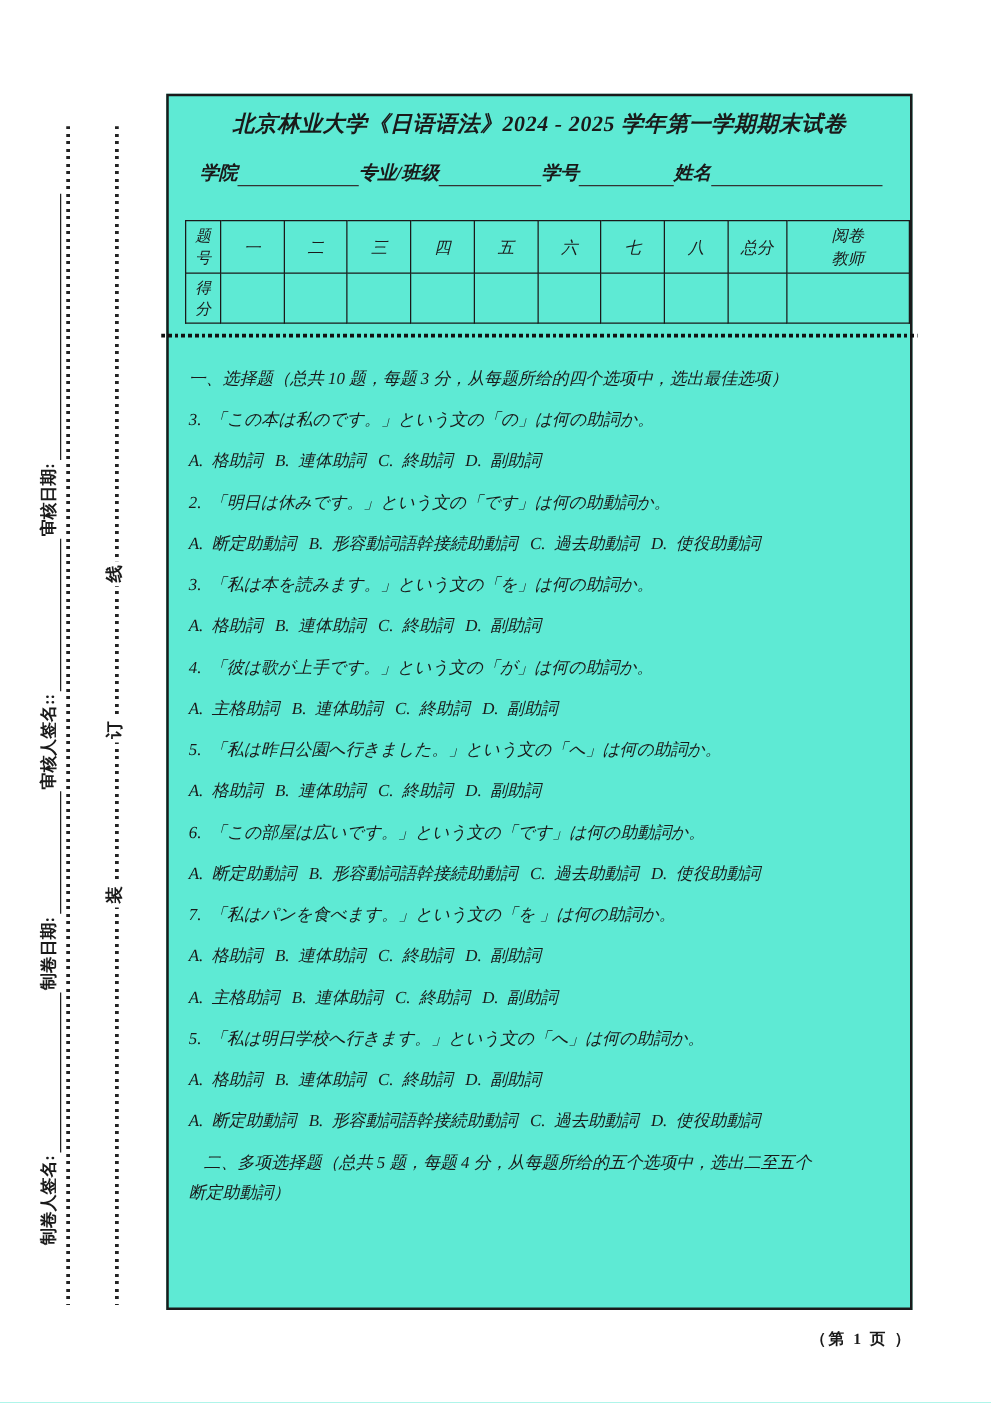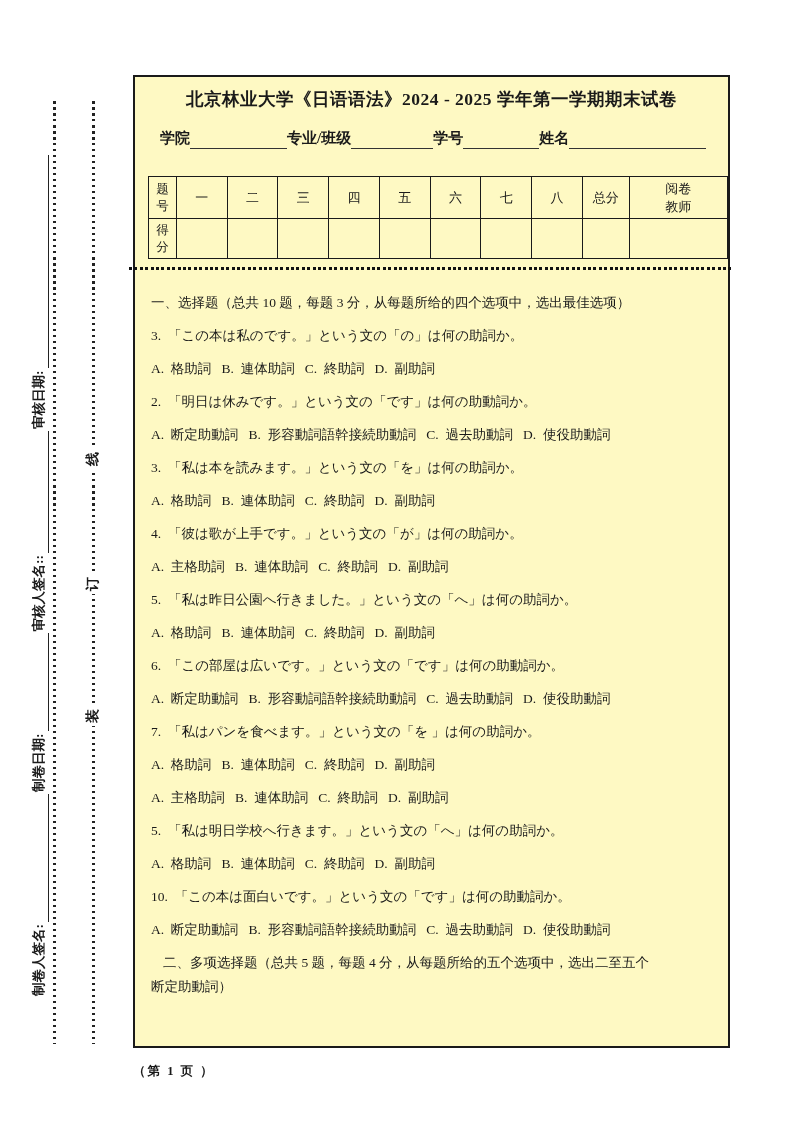--- a/index.html
+++ b/index.html
@@ -53,21 +53,22 @@
   .bc-xian { top: 446px; }
   .bc-ding { top: 571px; }
   .bc-zhuang { top: 703px; }
 
   
   .main-box {
     position: absolute;
     left: 133px; top: 75px;
     width: 597px; height: 973px;
     border: 2px solid #1a1a1a;
-    background: #fef9c3;
+    background: #5eead4;
+    font-style: italic;
   }
   .exam-title {
     margin-top: 10px;
     text-align: center;
     font-size: 17.5px;
     font-weight: bold;
     letter-spacing: 0.5px;
   }
   .form-row {
     position: absolute;
@@ -119,21 +120,21 @@
     line-height: 33px;
     white-space: pre-wrap;
   }
   .section2 p { line-height: 24px; }
   .section2 { margin-top: 5px; }
   .s2-first { text-indent: 12px; }
 
   .page-footer {
     position: absolute;
     left: 133px; width: 597px; top: 1063px;
-    text-align: left;
+    text-align: right;
     font-size: 12.5px;
     font-weight: bold;
     letter-spacing: 2px;
   }
 </style>
 </head>
 <body>
 
 <div class="margin-labels">
   <span class="lbl">制卷人签名:</span>
@@ -216,21 +217,20 @@
     <p>A.  主格助詞   B.  連体助詞   C.  終助詞   D.  副助詞</p>
     <p>5.  「私は昨日公園へ行きました。」という文の「へ」は何の助詞か。</p>
     <p>A.  格助詞   B.  連体助詞   C.  終助詞   D.  副助詞</p>
     <p>6.  「この部屋は広いです。」という文の「です」は何の助動詞か。</p>
     <p>A.  断定助動詞   B.  形容動詞語幹接続助動詞   C.  過去助動詞   D.  使役助動詞</p>
     <p>7.  「私はパンを食べます。」という文の「を 」は何の助詞か。</p>
     <p>A.  格助詞   B.  連体助詞   C.  終助詞   D.  副助詞</p>
     <p>A.  主格助詞   B.  連体助詞   C.  終助詞   D.  副助詞</p>
     <p>5.  「私は明日学校へ行きます。」という文の「へ」は何の助詞か。</p>
     <p>A.  格助詞   B.  連体助詞   C.  終助詞   D.  副助詞</p>
-    <p>10.  「この本は面白いです。」という文の「です」は何の助動詞か。</p>
     <p>A.  断定助動詞   B.  形容動詞語幹接続助動詞   C.  過去助動詞   D.  使役助動詞</p>
 
     <div class="section2">
       <p class="s2-first">二、多项选择题（总共 5 题，每题 4 分，从每题所给的五个选项中，选出二至五个</p>
       <p>断定助動詞）</p>
     </div>
   </div>
 
 </div>
 

